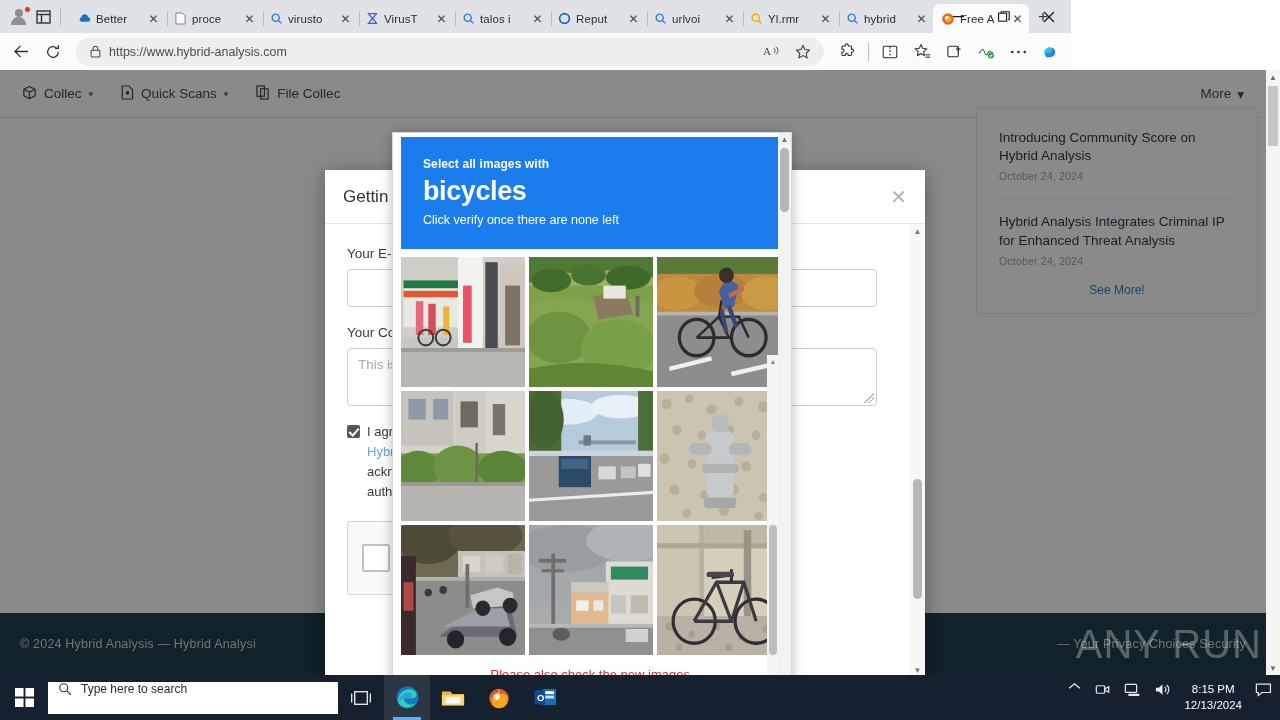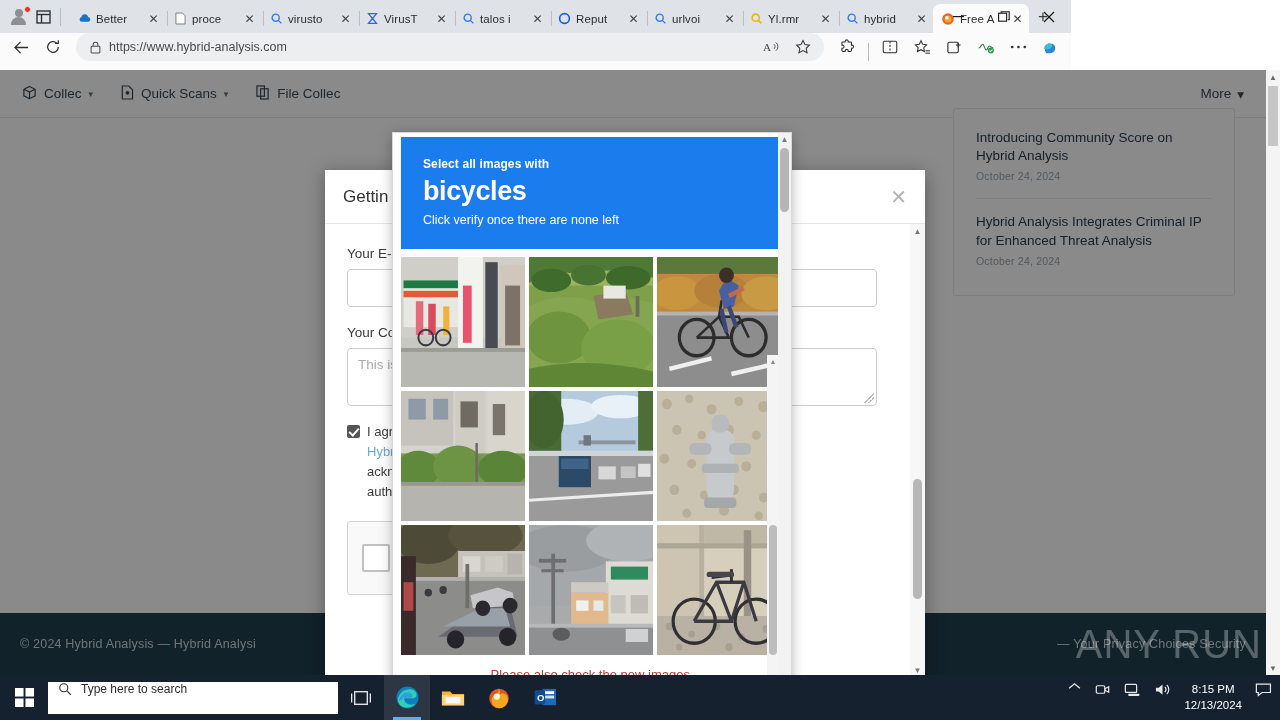--- a/index.html
+++ b/index.html
@@ -27,40 +27,40 @@
          padding:0 4px 0 8px; font-size:11.5px; color:#2b2b2b; border-radius:7px 7px 0 0; }
   .tab .fav { width:14px; height:14px; flex:0 0 14px; margin-right:5px; display:flex; align-items:center; justify-content:center;}
   .tab .tlabel { flex:1; white-space:nowrap; overflow:hidden; font-size:11.5px; letter-spacing:.1px;}
   .tab .tclose { width:15px; height:15px; flex:0 0 15px; display:flex; align-items:center; justify-content:center; color:#444; font-size:12px; }
   .tab.active { background:#fbfbfb;padding-left:8px; }
   .tab .tsep { position:absolute; right:-3px; top:7px; width:1px; height:15px; background:#b9bec4; }
   .newtab { width:28px; height:28px; display:flex; align-items:center; justify-content:center; font-size:17px; color:#3a3a3a; margin-bottom:2px;}
   .wincontrols { position:absolute; right:0; top:0; display:flex; height:33px; }
   .wc { width:45px; height:33px; display:flex; align-items:center; justify-content:center; color:#1a1a1a; }
 
-  .navbar { height:37px; background:#fbfbfb; display:flex; padding:0 6px; gap:2px;}
+  .navbar { height:37px; background:#fbfbfb; display:flex; align-items:center; padding:0 6px; gap:2px;}
   .nav-btn { width:30px; height:28px; display:flex; align-items:center; justify-content:center; color:#2f2f2f; border-radius:5px;}
   .omnibox { flex:1; height:28px; background:#eceef0; border-radius:14px; display:flex; align-items:center; padding:0 6px 0 10px; margin:0 6px; }
   .omnibox .lock { width:18px; height:18px; display:flex; align-items:center; justify-content:center; margin-right:5px;}
   .urltext { font-size:12.5px; color:#4a4a4a; flex:1; white-space:nowrap; overflow:hidden;}
   .omni-right { display:flex; align-items:center; gap:2px; }
   .tb-ico { width:30px; height:28px; display:flex; align-items:center; justify-content:center; color:#303030; }
 
   
   .viewport { position:absolute; left:0; top:70px; width:1280px; height:605px; background:#fff; overflow:hidden;}
   .page-dim { position:absolute; inset:0; background:#fff; }
   .dim-overlay { position:absolute; inset:0; background:rgba(0,0,0,.46); z-index:40; }
 
   .site-nav { position:absolute; left:0; top:0; width:1266px; height:48px; background:#fff; border-bottom:1px solid #e3e6e8;
               display:flex; align-items:center; padding:0 22px; gap:28px; font-size:13.5px; color:#3c4a56;}
   .nav-item { display:flex; align-items:center; gap:7px; white-space:nowrap;}
   .nav-item .caret { font-size:9px; color:#62707c; }
   .nav-more { margin-left:auto; display:flex; align-items:center; gap:6px; }
 
-  .news-card { position:absolute; right:45px; top:38px; width:282px; background:#fff; border:1px solid #e4e7ea; border-radius:3px; padding:16px 22px;}
+  .news-card { position:absolute; right:22px; top:38px; width:282px; background:#fff; border:1px solid #e4e7ea; border-radius:3px; padding:16px 22px;}
   .news-item { padding:4px 0 12px; }
   .news-title { font-size:13.5px; color:#2a3b4c; line-height:1.35; }
   .news-date { font-size:10.5px; color:#9aa4ad; margin-top:5px; letter-spacing:.2px;}
   .news-sep { height:1px; background:#e9ecee; margin:4px 0 10px;}
   .news-more { text-align:center; font-size:12px; color:#3f7fb5; padding-top:4px; }
 
   .footer { position:absolute; left:0; bottom:0; width:1266px; height:62px; background:#22404f; color:#cfd8de;
             display:flex; align-items:center; padding:0 20px; font-size:12.5px; letter-spacing:.2px;}
 
   .page-scrollbar { position:absolute; right:0; top:0; width:14px; height:605px; background:#f4f4f4; z-index:45;}
@@ -408,20 +408,21 @@
       <div class="news-card">
         <div class="news-item">
           <div class="news-title">Introducing Community Score on Hybrid Analysis</div>
           <div class="news-date">October 24, 2024</div>
         </div>
         <div class="news-sep"></div>
         <div class="news-item">
           <div class="news-title">Hybrid Analysis Integrates Criminal IP for Enhanced Threat Analysis</div>
           <div class="news-date">October 24, 2024</div>
         </div>
+        <div class="news-more">See More!</div>
       </div>
 
       <div class="footer">
         <span>© 2024 Hybrid Analysis — Hybrid Analysi</span>
         <span style="margin-left:auto">— Your Privacy Choices          Security</span>
       </div>
     </div>
 
     <div class="dim-overlay"></div>
 

